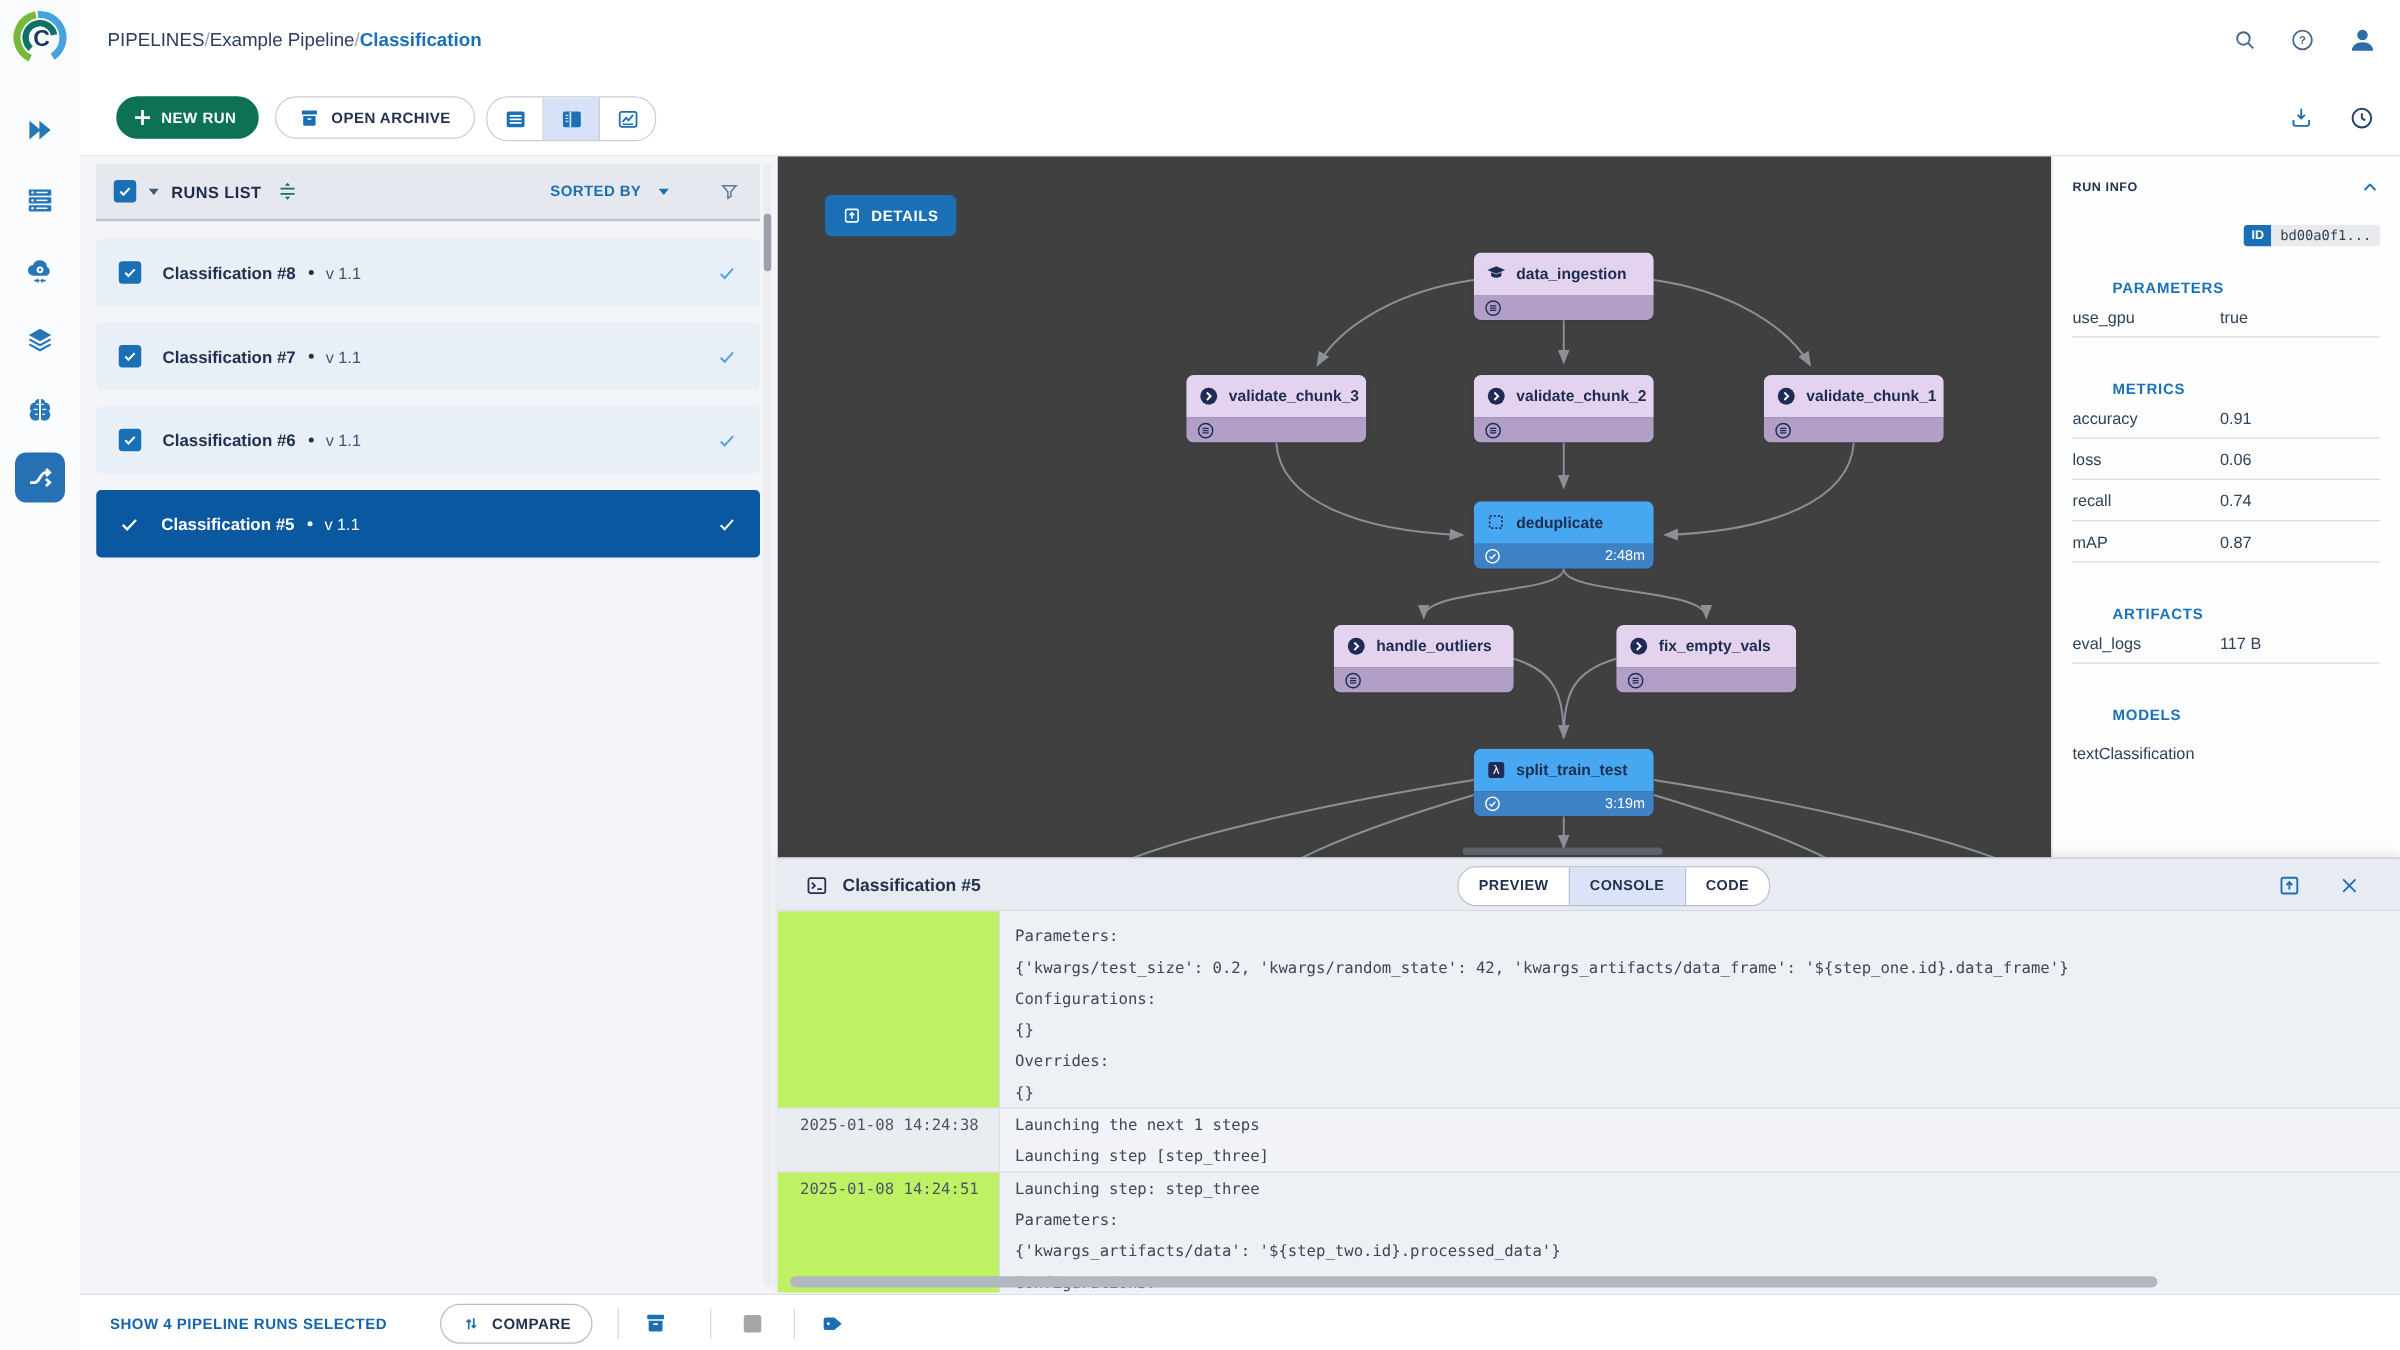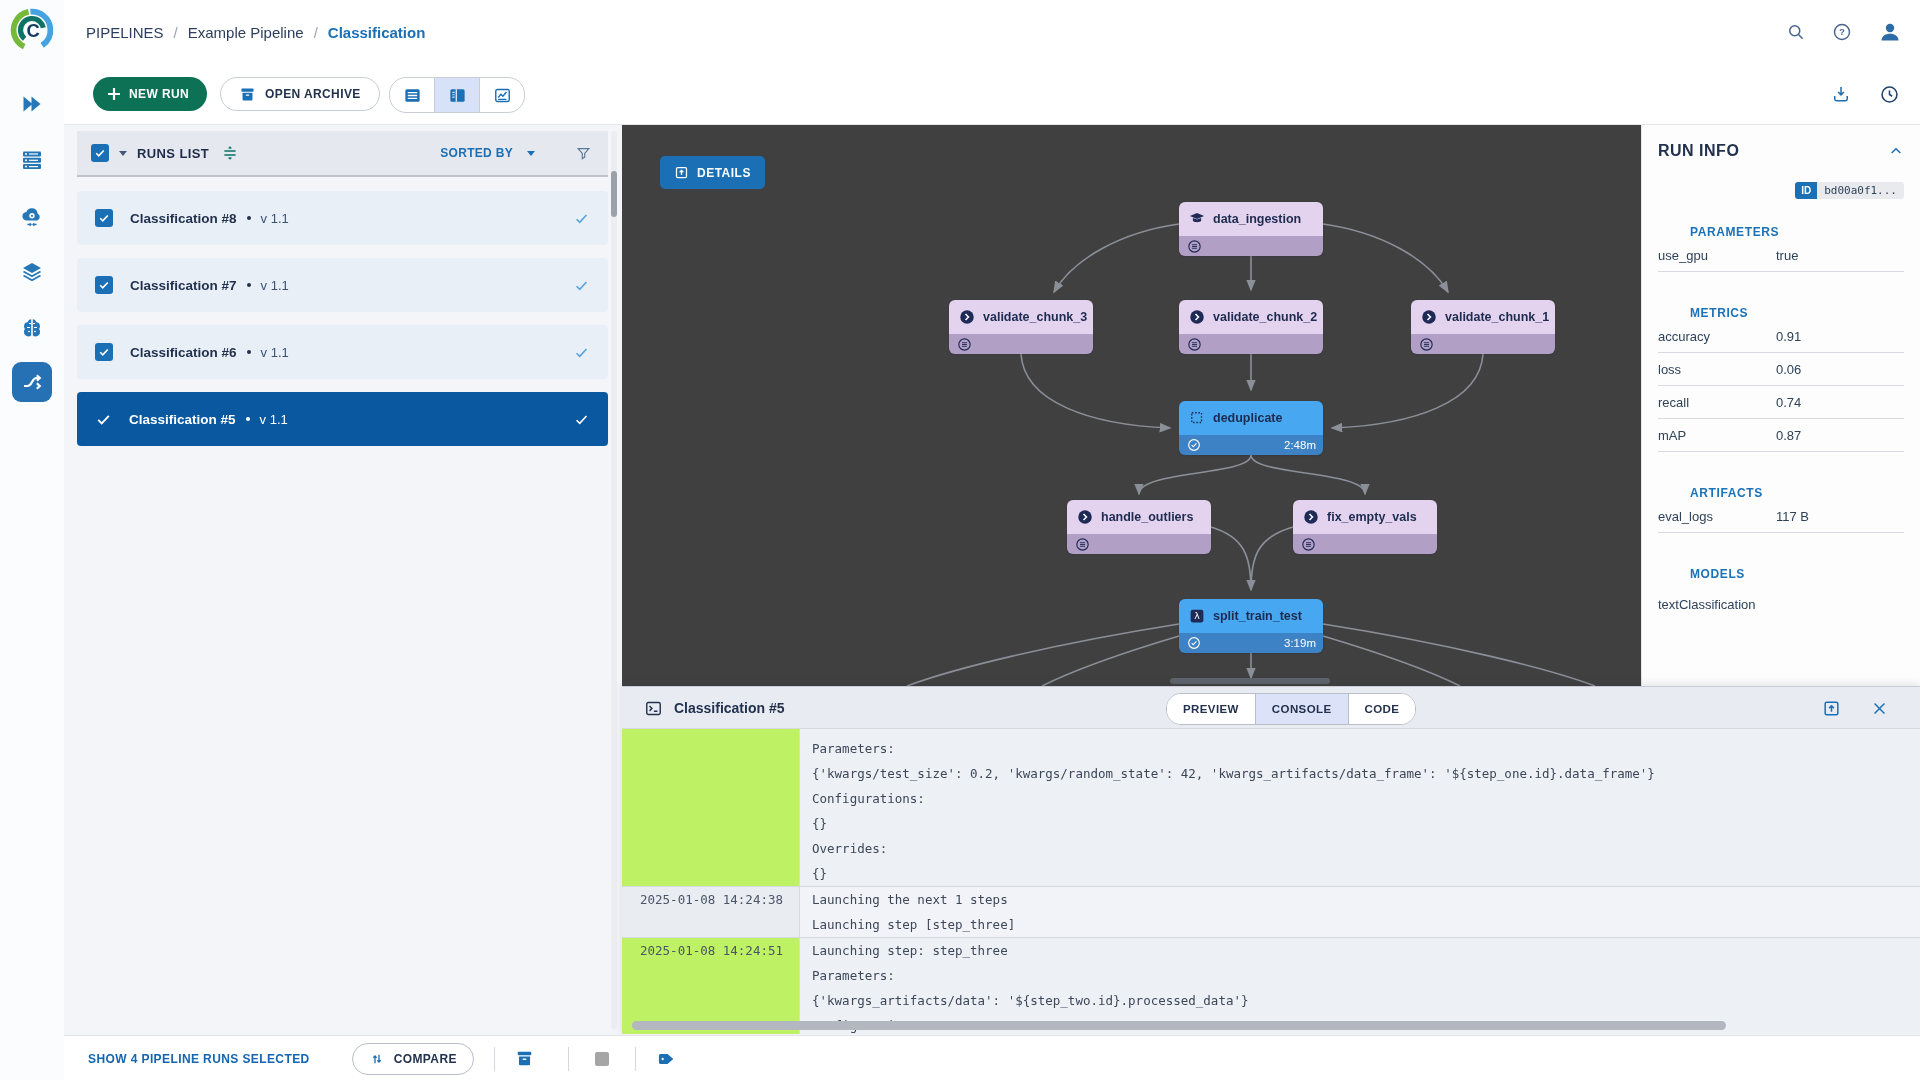--- a/index.html
+++ b/index.html
@@ -2,21 +2,21 @@
 <html><head>
 <meta charset="utf-8">
 <style>
   html,body{margin:0;padding:0;background:#f3f5f9;font-family:"Liberation Sans",sans-serif;}
   .stage{position:relative;width:1920px;height:1080px;overflow:hidden;background:#f3f5f9;color:#22324e;}
   .abs{position:absolute;}
   svg{display:block;}
 
   
   .topbar{position:absolute;left:0;top:0;width:1920px;height:64px;background:#fff;z-index:6;}
-  .breadcrumb{position:absolute;left:86px;top:0;height:64px;display:flex;align-items:center;gap:10px;font-size:15px;}
+  .breadcrumb{position:absolute;left:86px;top:0;height:64px;display:flex;align-items:center;font-size:15px;}
   .bc-item{color:#2c3e5d;}
   .bc-sep{color:#9aa5b5;}
   .bc-current{color:#1a6fb5;font-weight:bold;}
   .top-icons{position:absolute;right:18px;top:0;height:64px;display:flex;align-items:center;gap:26px;}
 
   
   .sidebar{position:absolute;left:0;top:0;width:64px;height:1080px;background:#fbfcfe;z-index:7;}
   .side-item{position:absolute;left:20px;width:24px;height:24px;cursor:pointer;}
   .side-sel{position:absolute;left:12px;top:362px;width:40px;height:40px;background:#2571b3;border-radius:9px;display:flex;align-items:center;justify-content:center;}
 
@@ -59,21 +59,21 @@
   .node.lav .node-foot{background:#b19fc6;}
   .node.blu .node-top{background:#47a8f1;}
   .node.blu .node-foot{background:#3c82c4;}
   .node-label{font-size:12.5px;font-weight:bold;color:#1c2b4f;white-space:nowrap;}
   .node-dur{margin-left:auto;color:#fff;font-size:11.5px;}
   .dag-hthumb{position:absolute;left:548px;top:554px;width:160px;height:6px;background:#5f646b;border-radius:3px;}
 
   
   .info{position:absolute;left:1641px;top:124px;width:279px;height:562px;background:#fdfdfe;border-left:1px solid #e2e4ea;box-sizing:border-box;padding:18px 16px 0 16px;z-index:3;overflow:hidden;}
   .info-title-row{display:flex;align-items:center;justify-content:space-between;}
-  .info-title{font-size:16px;font-weight:bold;color:#22324e;letter-spacing:.5px;}
+  .info-title{font-size:10px;font-weight:bold;color:#22324e;letter-spacing:.5px;}
   .id-row{display:flex;justify-content:flex-end;align-items:center;margin-top:22px;}
   .id-badge{background:#1a6fb5;color:#fff;font-size:10px;font-weight:bold;padding:3px 6px;border-radius:3px 0 0 3px;}
   .id-val{background:#e9eaee;color:#2e4258;font-family:"DejaVu Sans Mono",monospace;font-size:11px;padding:2px 7px;border-radius:0 3px 3px 0;}
   .sec-head{font-size:12px;font-weight:bold;color:#1a72b8;letter-spacing:.6px;padding-left:32px;}
   .kv{display:flex;align-items:center;height:32px;border-bottom:1px solid #d8dbe2;font-size:13px;color:#2e4258;}
   .kv .k{width:118px;flex:none;}
   .model-item{font-size:13px;color:#2e4258;margin-top:16px;}
 
   
   .console{position:absolute;left:622px;top:686px;width:1298px;height:349px;z-index:8;box-shadow:0 -2px 8px rgba(30,40,60,.12);}

